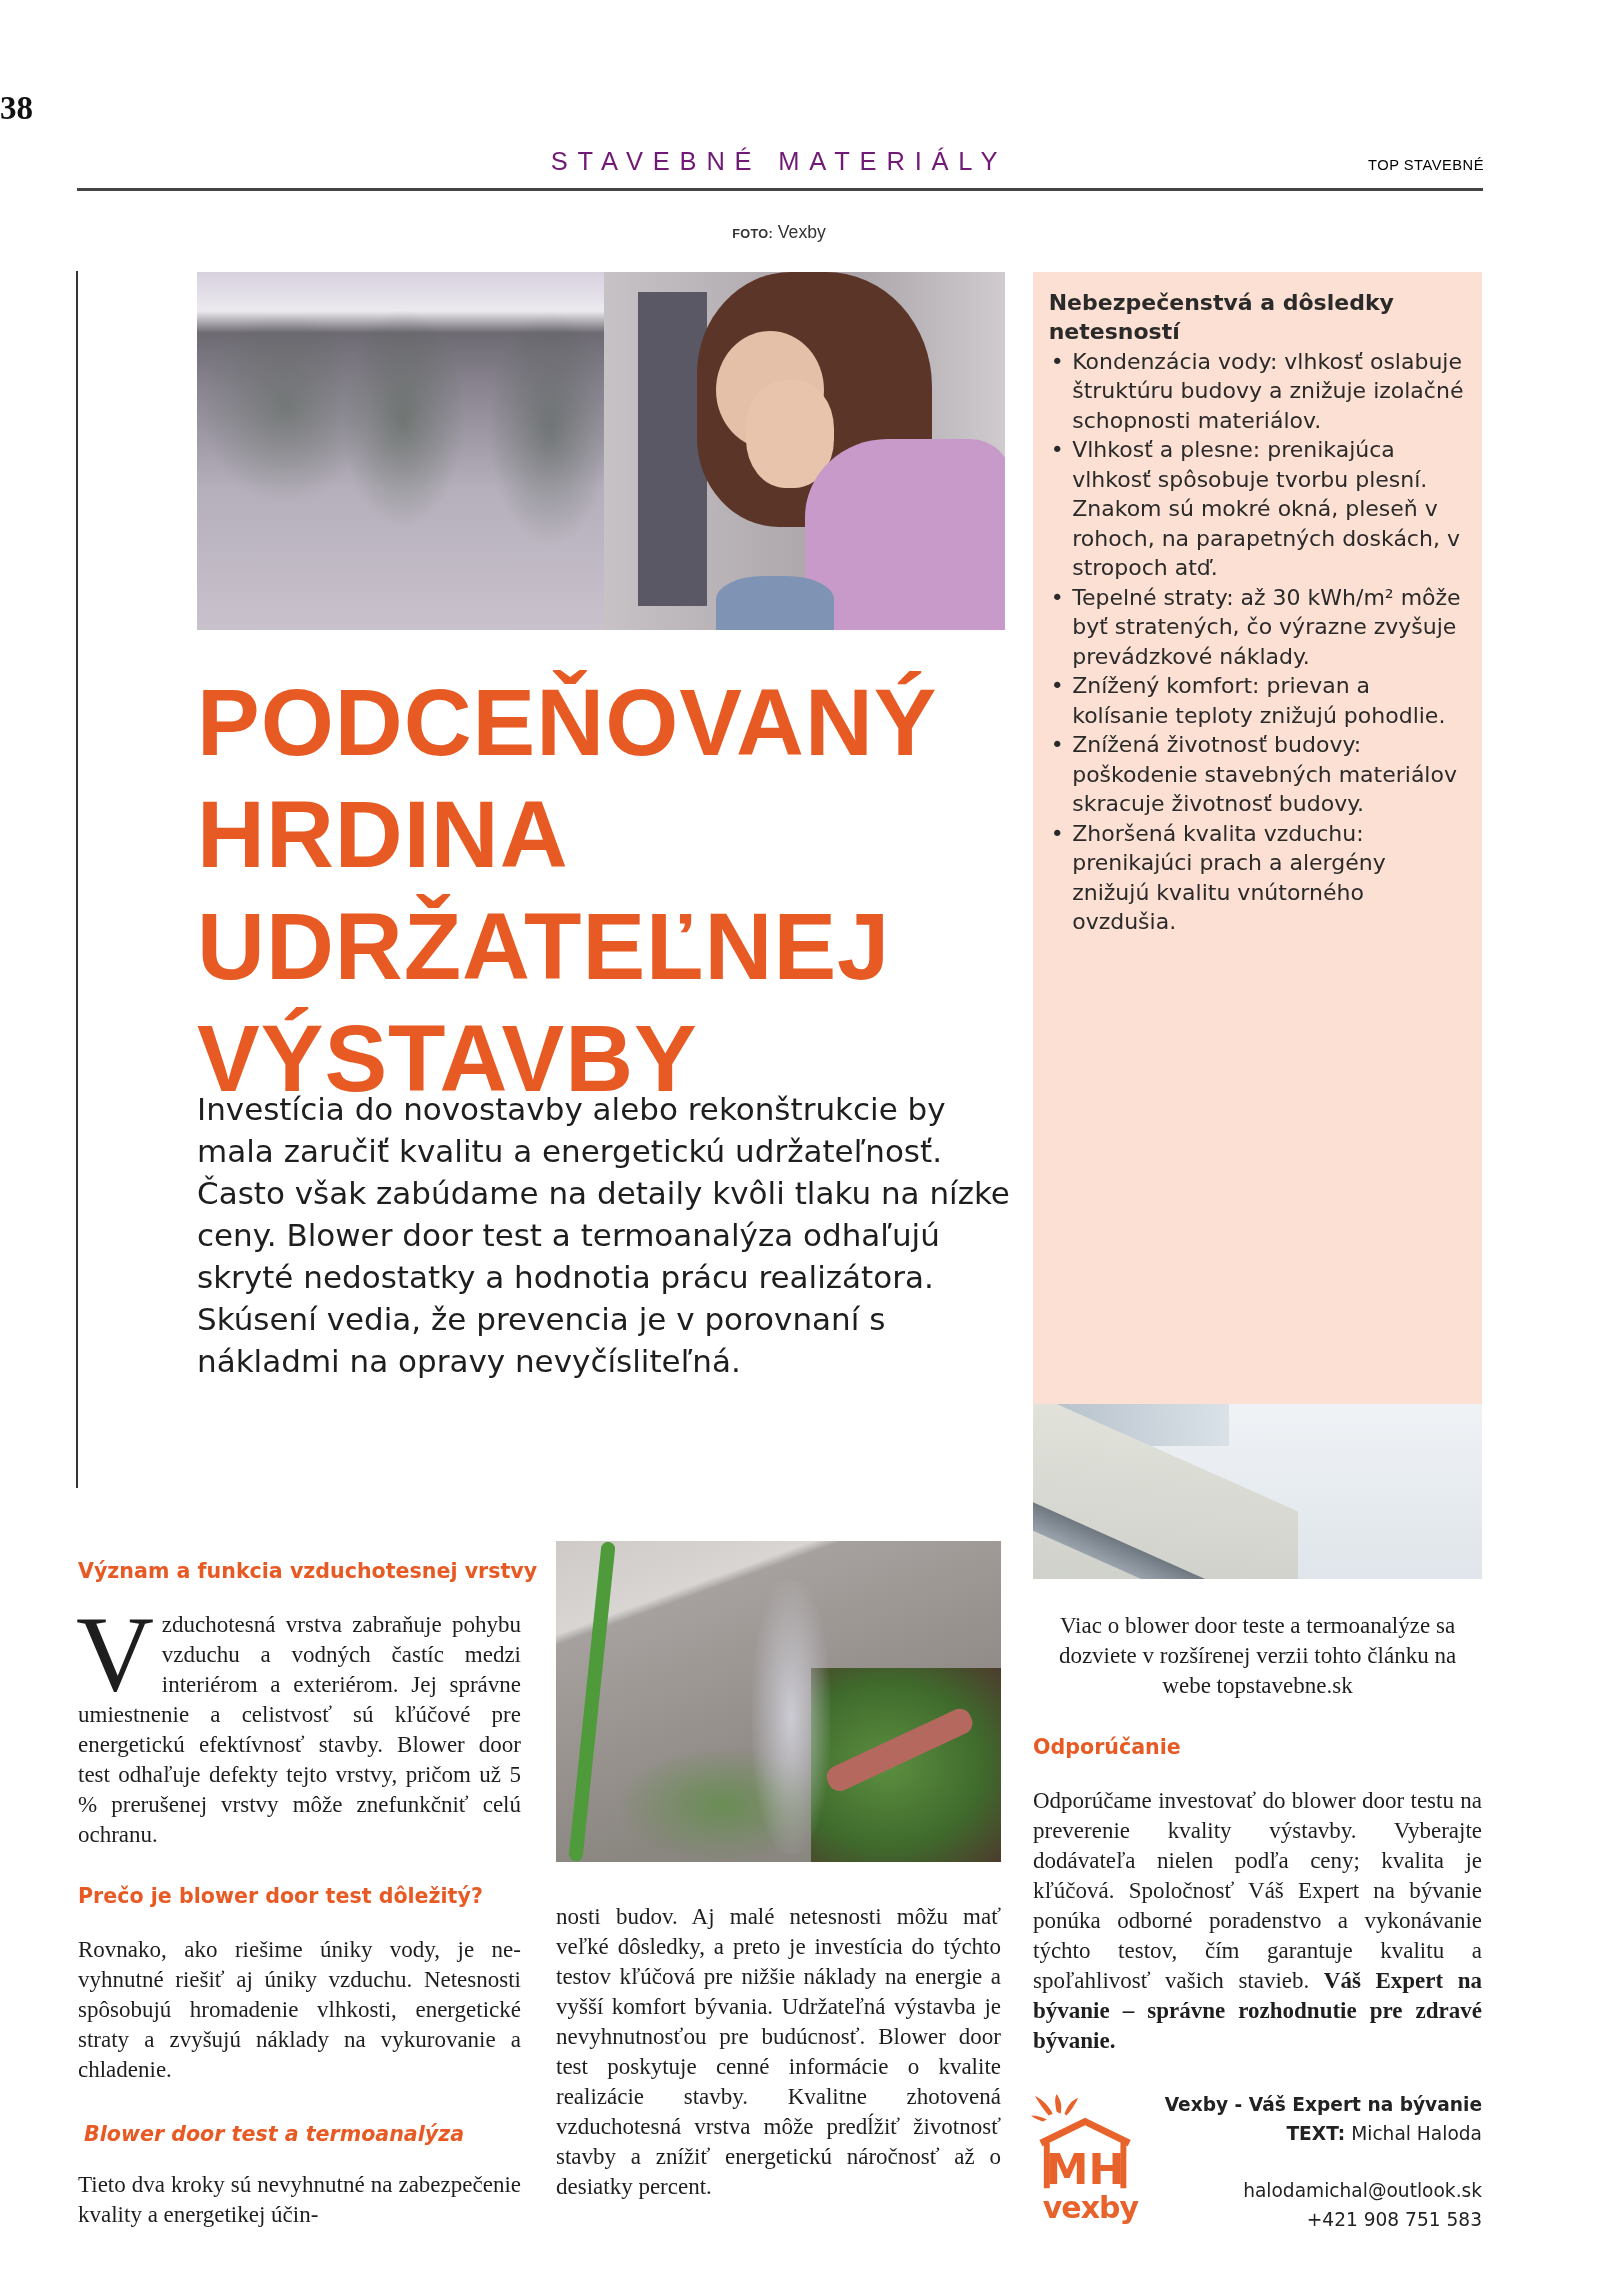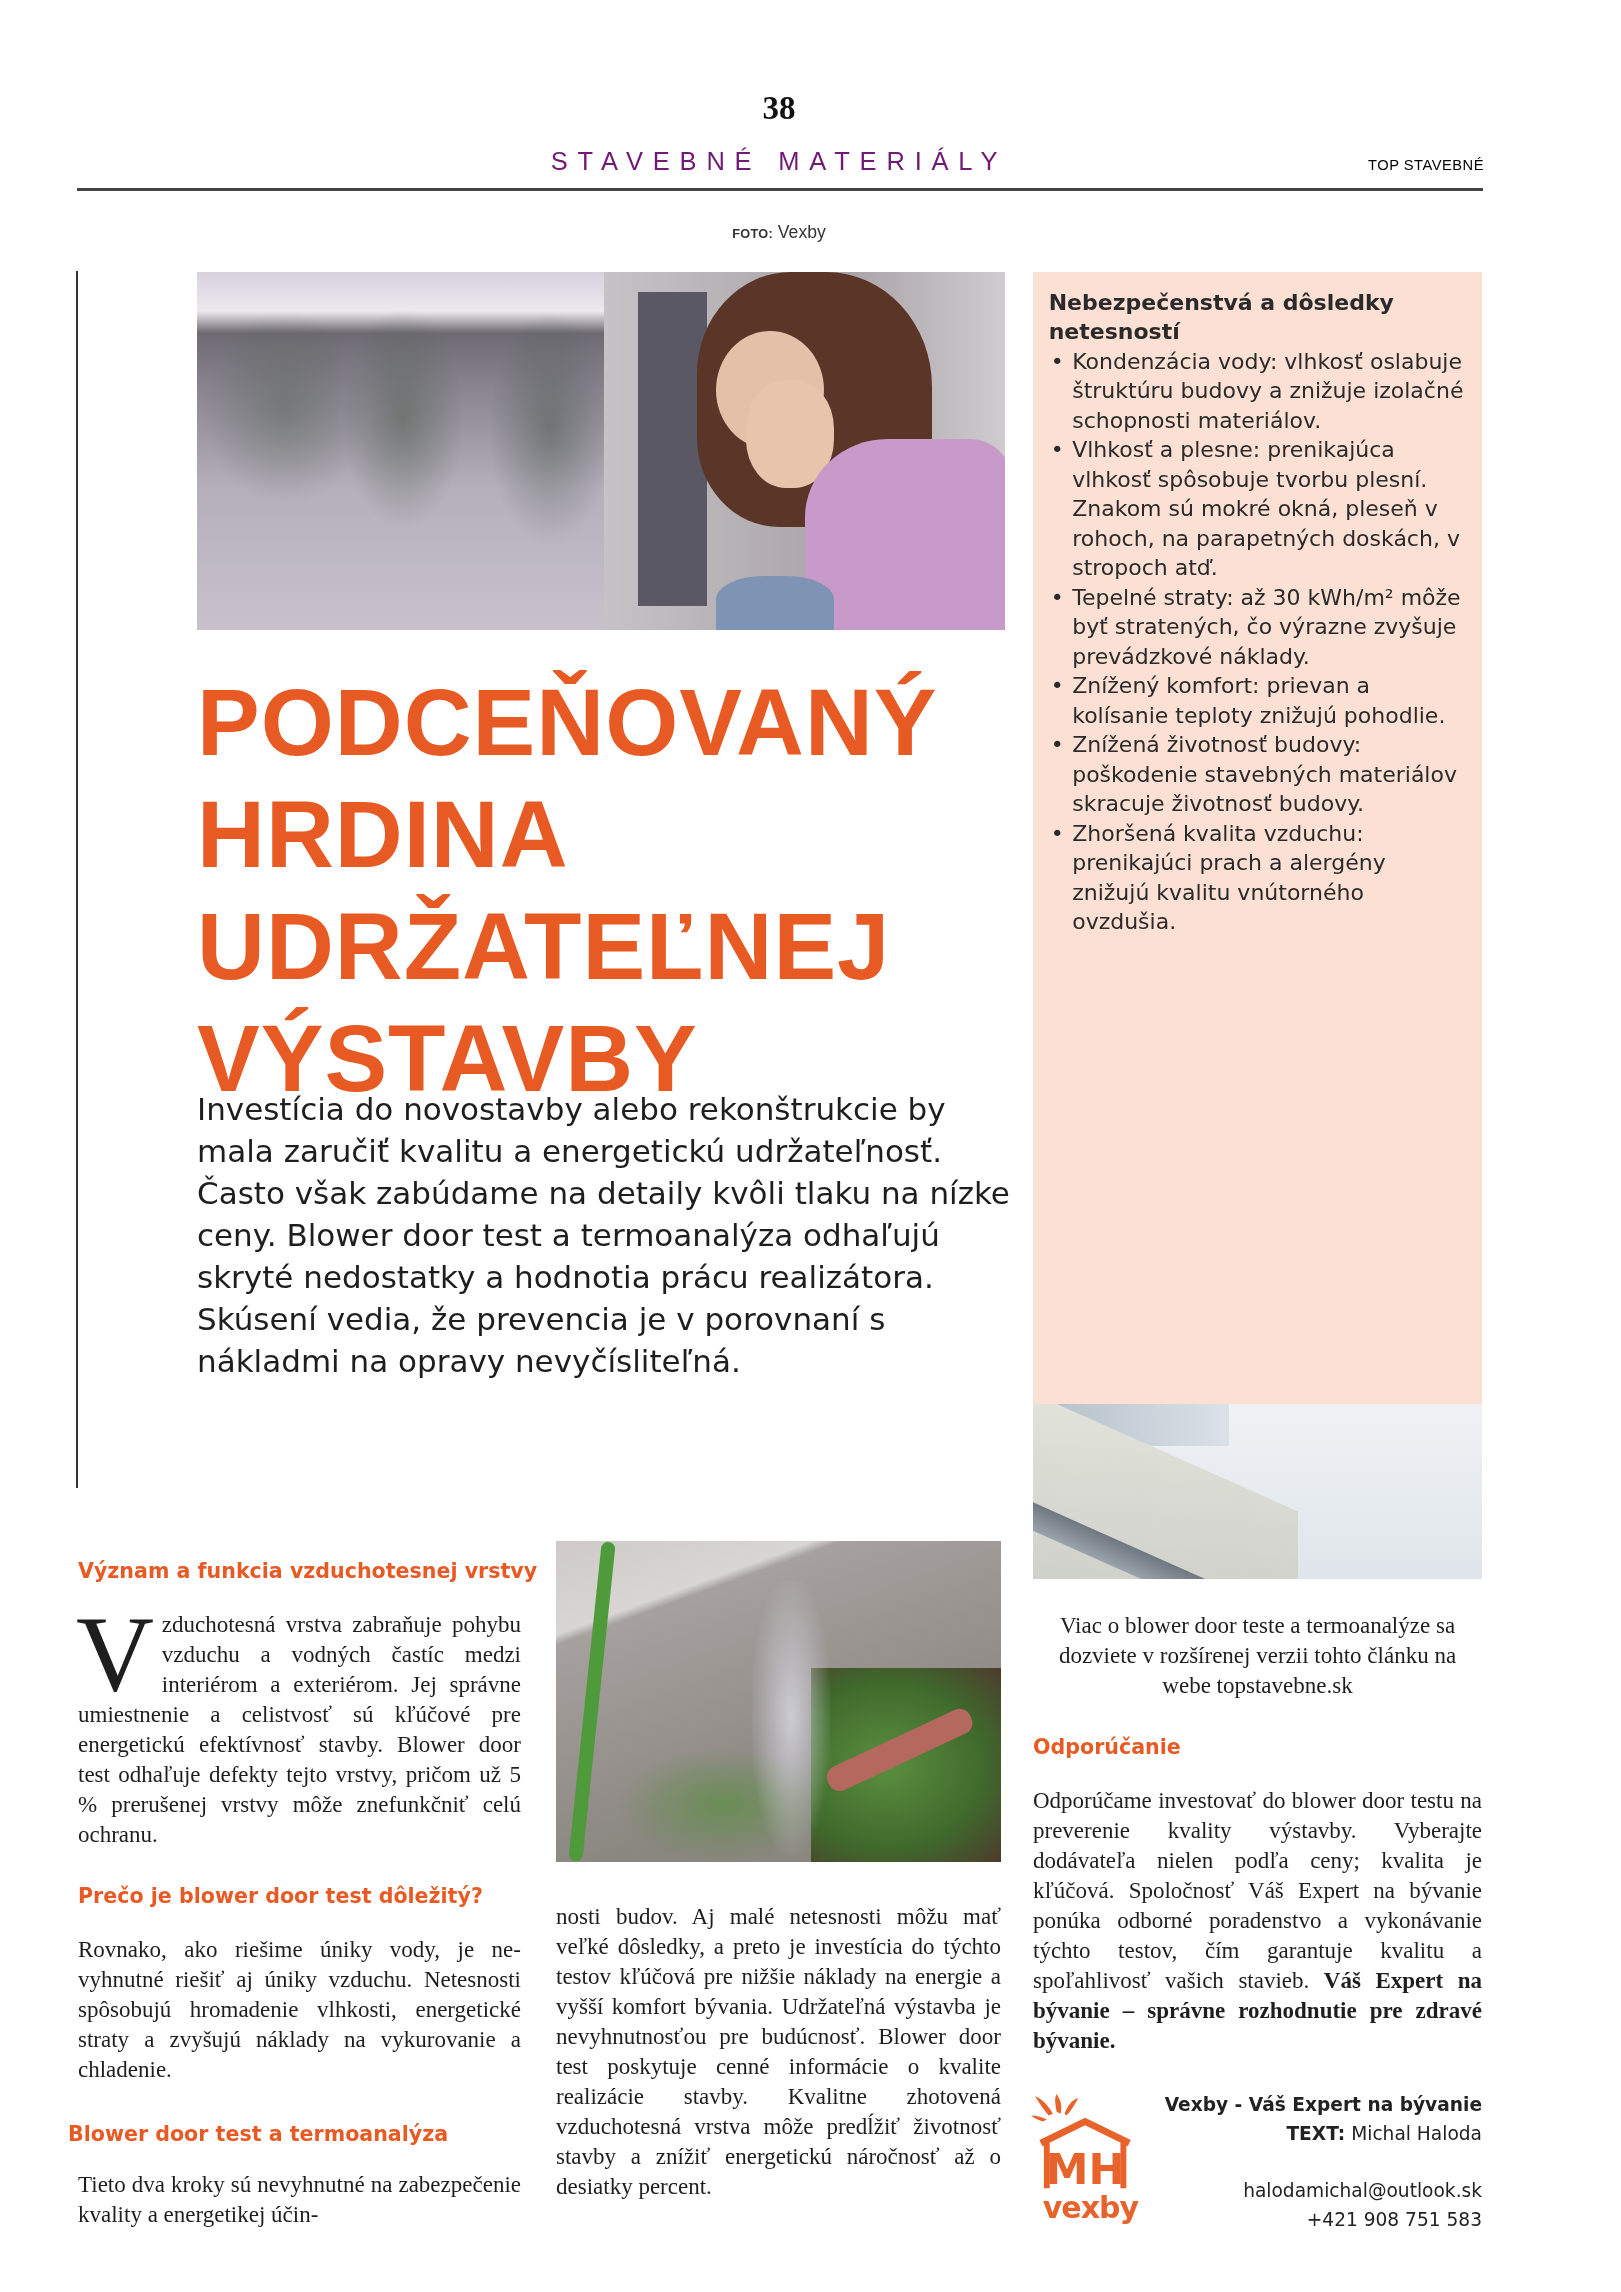--- a/index.html
+++ b/index.html
@@ -1,20 +1,20 @@
 <!DOCTYPE html>
 <html><head>
 <meta charset="utf-8">
 <style>
   html, body { margin: 0; padding: 0; background: #ffffff; }
   body { width: 1621px; height: 2293px; position: relative; overflow: hidden; color: #1e1e1e; }
   .abs { position: absolute; }
 
   
-  #page-number { left: 0; width: 1558px; top: 90px; text-align: center; font-family: "Liberation Serif", serif; font-weight: bold; font-size: 33px; color: #111; }
+  #page-number { left: 0; width: 1558px; top: 90px; font-family: "Liberation Serif", serif; font-weight: bold; font-size: 33px; color: #111; }
   #section-title { left: 0; width: 1558px; top: 147px; text-align: center; font-family: "Liberation Sans", sans-serif; font-size: 25.5px; letter-spacing: 9.8px; color: #701a75; }
   #magazine-name { right: 137px; top: 157px; font-family: "Liberation Sans", sans-serif; font-size: 14.7px; letter-spacing: 0.5px; color: #000000; }
   #header-rule { left: 77px; width: 1406px; top: 188px; height: 2.9px; background: #444; }
   #photo-credit { left: 0; width: 1558px; top: 222px; text-align: center; font-family: "Liberation Sans", sans-serif; font-size: 17.6px; color: #333; }
   #photo-credit b { font-size: 12.7px; letter-spacing: 0.3px; }
 
   #lead-rule { left: 76px; top: 271px; width: 2px; height: 1217px; background: #333; }
 
   
   .photo { overflow: hidden; }
@@ -65,21 +65,21 @@
   .heading { font-family: "DejaVu Sans", sans-serif; font-weight: bold; font-size: 20.6px; color: #e85a24; white-space: nowrap; }
   .body { font-family: "Liberation Serif", serif; font-size: 23px; line-height: 30px; text-align: justify; color: #1e1e1e; hyphens: manual; }
 
   #h-vyznam { left: 78px; top: 1559px; }
   #p-vyznam { left: 78px; top: 1610px; width: 443px; }
   #dropcap { float: left; font-family: "Liberation Serif", serif; font-size: 108px; line-height: 80px; margin: 3.9px 7.8px 0 -2px; color: #1e1e1e; }
 
   #h-preco { left: 78px; top: 1884px; }
   #p-preco { left: 78px; top: 1935px; width: 443px; }
 
-  #h-blower { left: 68px; top: 2122px; }
+  #h-blower { left: 84px; top: 2122px; font-style: italic; }
   #p-blower-start { left: 78px; top: 2170px; width: 443px; }
 
   #p-blower-cont { left: 556px; top: 1902px; width: 445px; }
 
   #p-viac { left: 1033px; top: 1611px; width: 449px; text-align: center; }
   #h-odpor { left: 1033px; top: 1735px; }
   #p-odpor { left: 1033px; top: 1786px; width: 449px; }
   #p-odpor b { font-weight: bold; }
 
   

